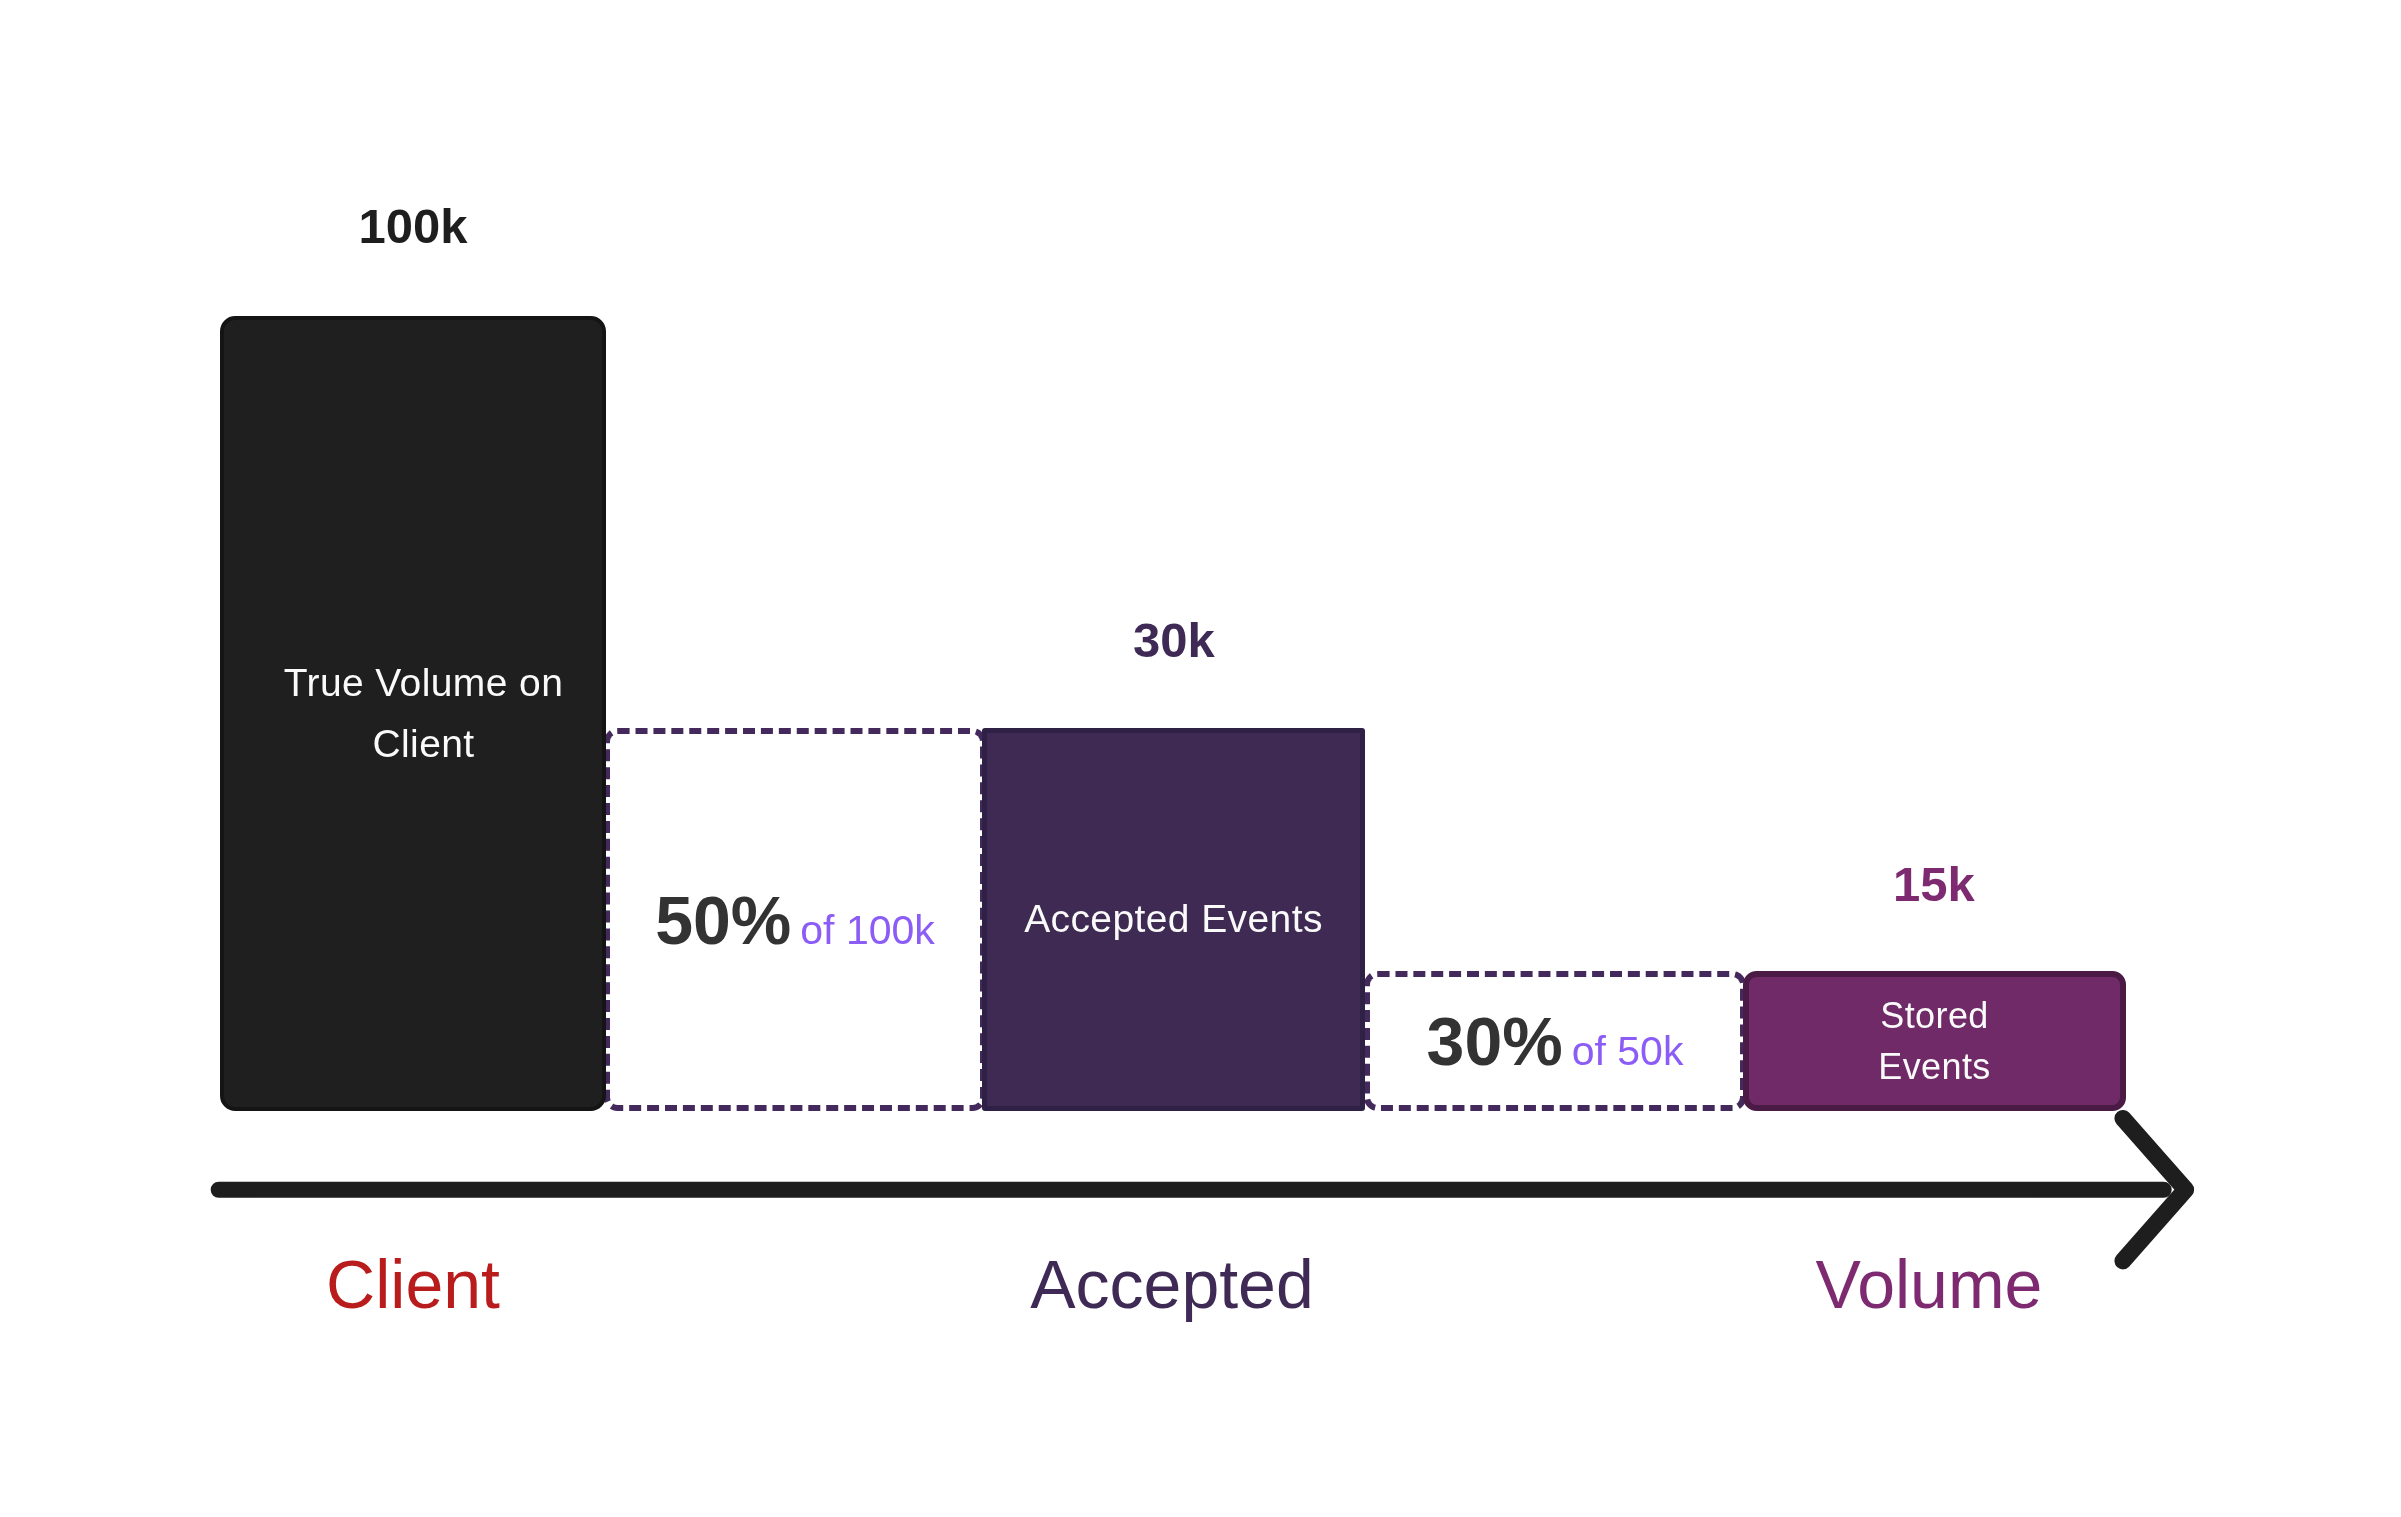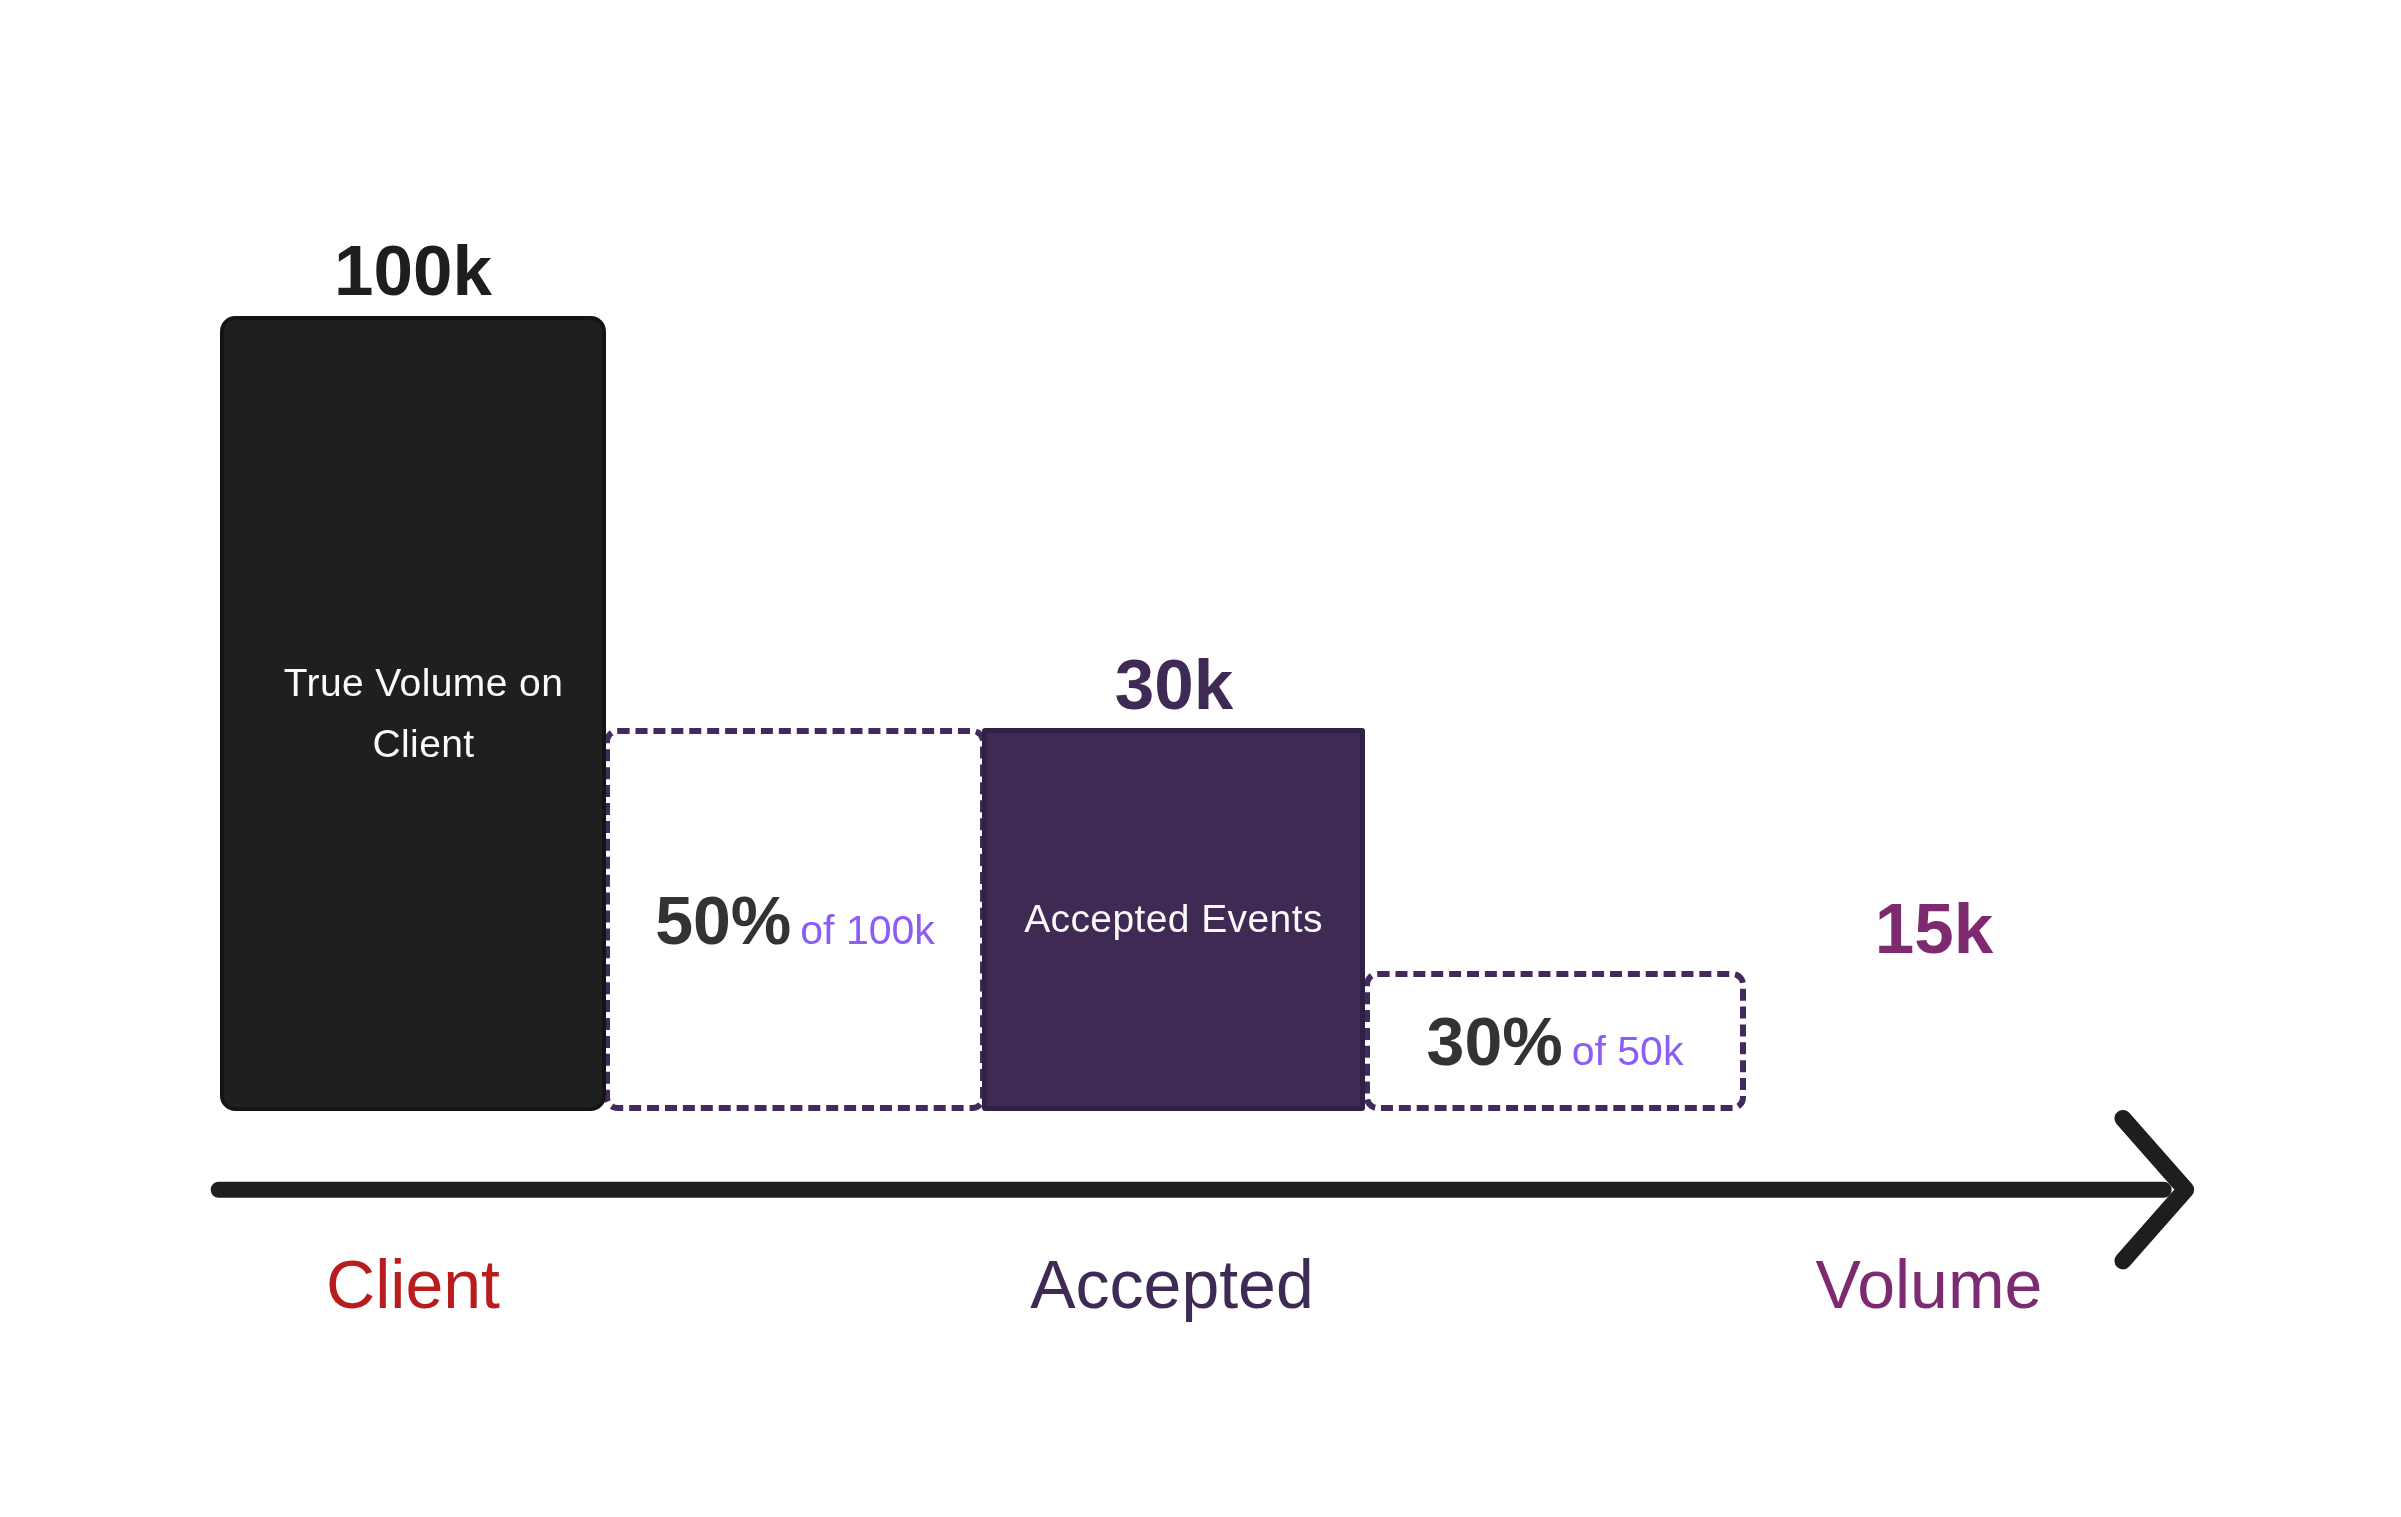--- a/index.html
+++ b/index.html
@@ -80,26 +80,25 @@
   .retention-of {
     font-size: 41px;
     font-weight: 500;
     color: #8b5cf6;
   }
 
   
   .value-label {
     position: absolute;
     transform: translateX(-50%);
-    font-size: 71px;
+    font-size: 49px;
     font-weight: 600;
     line-height: 1.0;
     white-space: nowrap;
     z-index: 4;
-    margin-top: 33px;
   }
   .value-client  { left: 413px;  top: 202px;  color: #1e1e1e; }
   .value-frontend{ left: 1174px; top: 616px;  color: #3e2a55; }
   .value-backend { left: 1934px; top: 860px; color: #7d2a70; }
 
   
   .flow-arrow-svg {
     position: absolute;
     left: 0; top: 0;
     width: 2401px; height: 1518px;
@@ -149,19 +148,22 @@
   </div>
 
   <div class="dash-box dash-box-2">
     <div class="retention-text">
       <span class="retention-pct">30%</span>
       <span class="retention-of">of 50k</span>
     </div>
   </div>
 
   <div class="value-label value-backend">15k</div>
+  <div class="bar bar-backend">
+    <div class="bar-inner-label">Stored Events</div>
+  </div>
 
   <div class="axis-label axis-client">Client</div>
   <div class="axis-label axis-frontend">Accepted</div>
   <div class="axis-label axis-backend">Volume</div>
 
 </div>
 
 
 </body></html>

